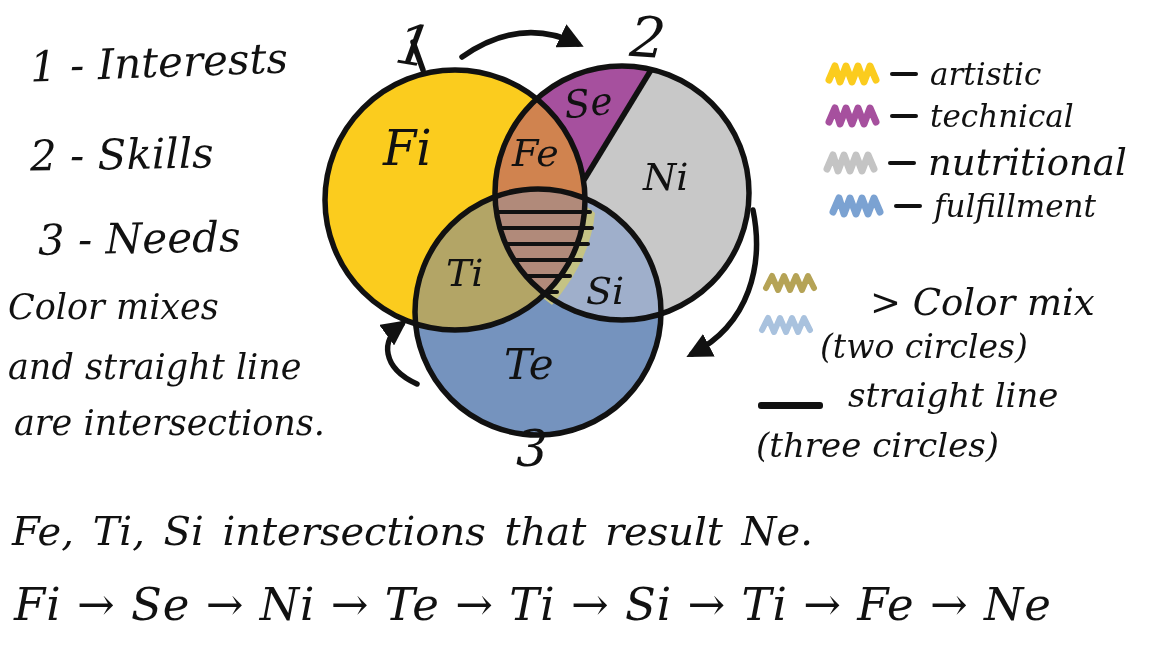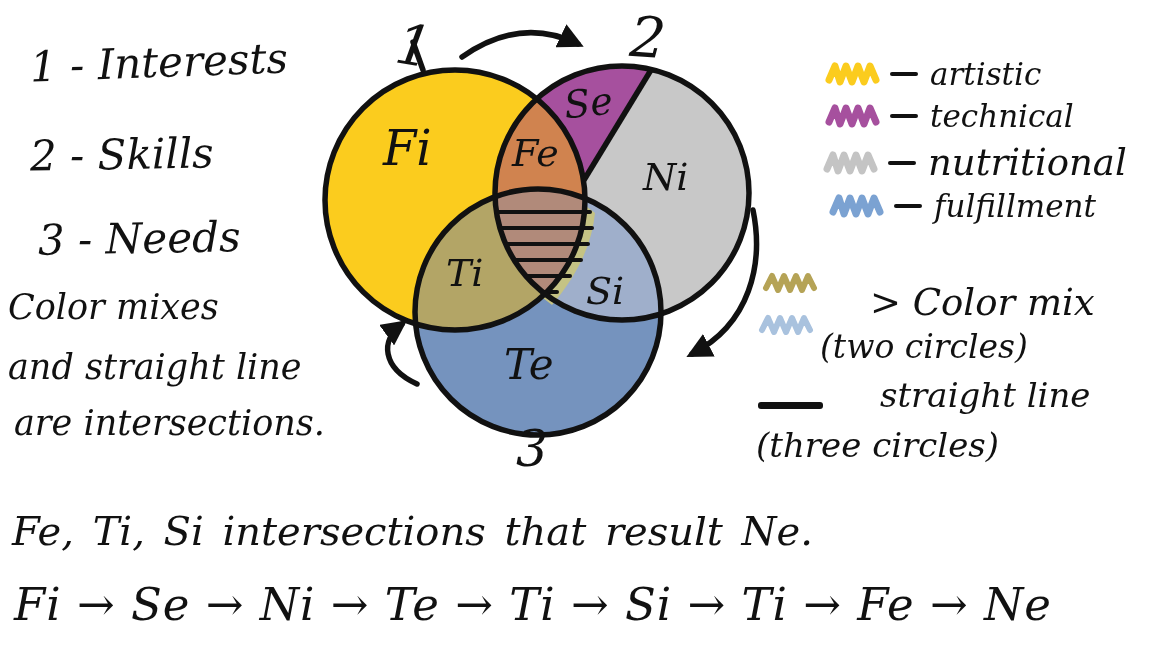--- a/index.html
+++ b/index.html
@@ -148,21 +148,21 @@
   <svg class="svg-abs" style="left:762px;top:268px;" width="62" height="32">
     <path d="M4,20 L10,8 L16,22 L22,8 L28,22 L34,8 L40,22 L46,8 L52,20" fill="none" stroke-width="6" stroke-linecap="round" stroke-linejoin="round" stroke="#B5A356"></path>
   </svg>
   <svg class="svg-abs" style="left:758px;top:310px;" width="62" height="32">
     <path d="M4,20 L10,8 L16,22 L22,8 L28,22 L34,8 L40,22 L46,8 L52,20" fill="none" stroke-width="6" stroke-linecap="round" stroke-linejoin="round" stroke="#A9C2DE"></path>
   </svg>
   <div class="hw" style="left:834px;top:284px;font-size:37px;margin-left:36px;">&gt; Color mix</div>
   <div class="hw" style="left:820px;top:330px;font-size:33px;">(two circles)</div>
 
   <div class="line-swatch" style="left:758px;top:402px;width:65px;height:7px;"></div>
-  <div class="hw" style="left:880px;top:378px;font-size:34px;">straight line</div>
+  <div class="hw" style="left:848px;top:378px;font-size:34px;">straight line</div>
   <div class="hw" style="left:756px;top:428px;font-size:34px;">(three circles)</div>
 
   <div class="hw" style="left:8px;top:290px;font-size:35px;">Color mixes</div>
   <div class="hw" style="left:8px;top:350px;font-size:35px;text-align:right;">and straight line</div>
   <div class="hw" style="left:14px;top:406px;font-size:35px;">are intersections.</div>
 
   <div class="hw" style="left:12px;top:486px;font-size:40px;word-spacing:6px;margin-top:25px;">Fe, Ti, Si intersections that result Ne.</div>
   <div class="hw" style="left:14px;top:582px;font-size:45px;letter-spacing:1px;">Fi → Se → Ni → Te → Ti → Si → Ti → Fe → Ne</div>
 
 </div>

